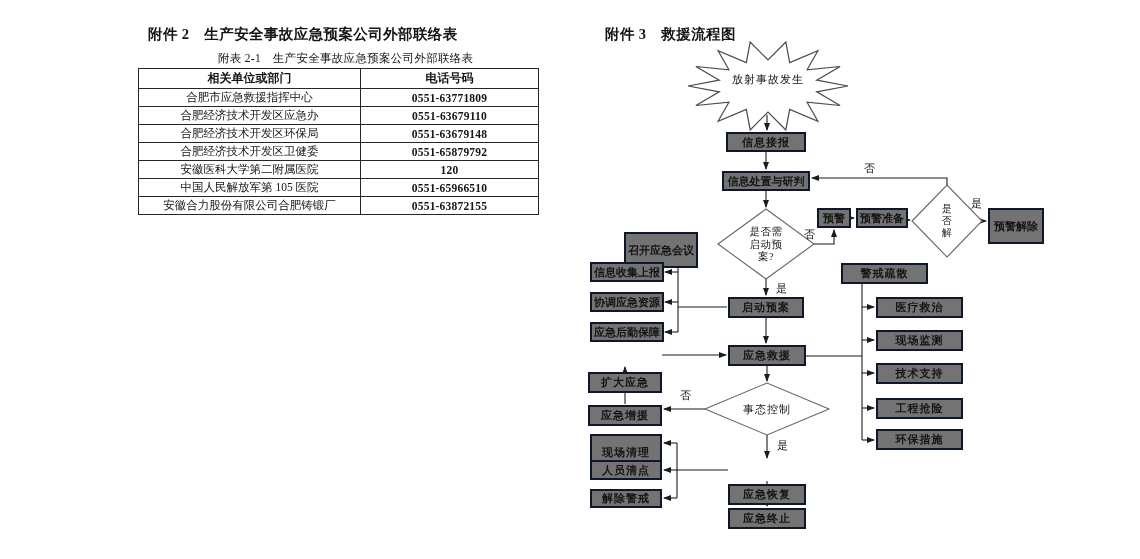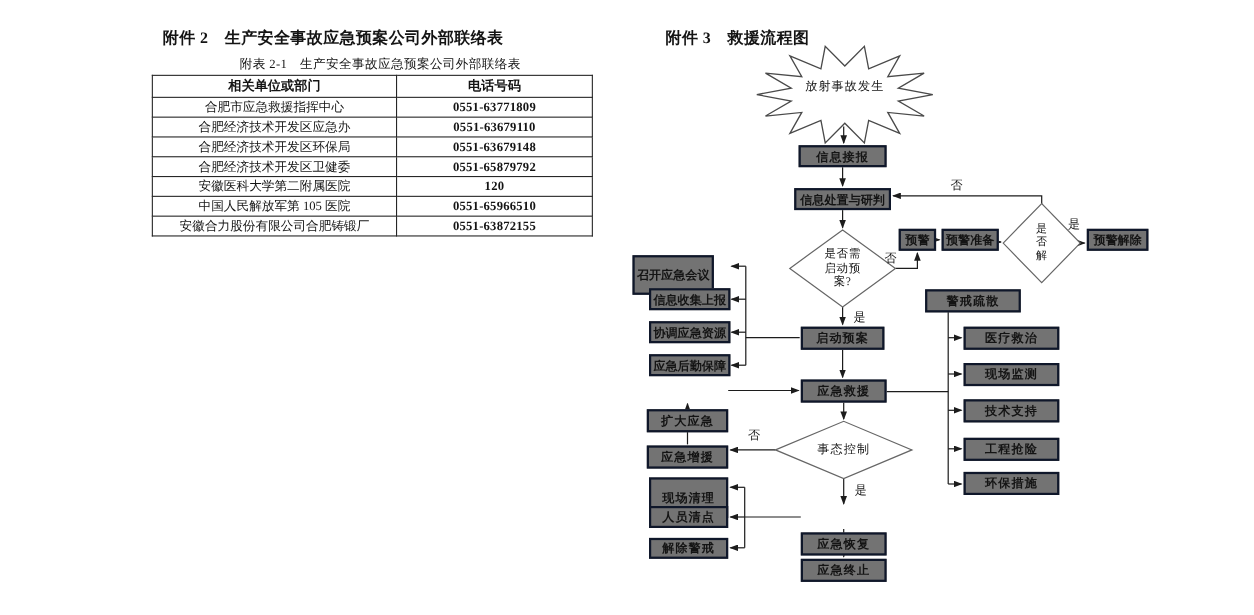--- a/index.html
+++ b/index.html
@@ -130,23 +130,23 @@
 
     <polygon fill="#ffffff" stroke="#4a4a4a" stroke-width="1.2" points="848,86 816.7,91.8 840.1,105.5 807.1,102.2 817.9,121.2 789.7,109.4 785.8,129.9 768,112 750.2,129.9 746.3,109.4 718.1,121.2 728.9,102.2 695.9,105.5 719.3,91.8 688,86 719.3,80.2 695.9,66.5 728.9,69.8 718.1,50.8 746.3,62.6 750.2,42.1 768,60 785.8,42.1 789.7,62.6 817.9,50.8 807.1,69.8 840.1,66.5 816.7,80.2"></polygon>
   </svg>
 
   <div class="burst-label" style="left:730px;top:72px;width:76px;">放射事故发生</div>
 
   <div class="node" style="left:726px;top:132px;width:80px;height:20px;">信息接报</div>
   <div class="node" style="left:722px;top:171px;width:88px;height:20px;letter-spacing:0;">信息处置与研判</div>
   <div class="node" style="left:817px;top:208px;width:34px;height:20px;letter-spacing:0;text-align:center;">预警</div>
   <div class="node" style="left:856px;top:208px;width:52px;height:20px;letter-spacing:0;">预警准备</div>
-  <div class="node" style="left:988px;top:208px;width:56px;height:20px;letter-spacing:0;">预警解除</div>
+  <div class="node" style="left:988px;top:208px;width:56px;height:36px;letter-spacing:0;">预警解除</div>
 
-  <div class="node" style="left:575px;top:232px;width:74px;height:36px;letter-spacing:0;">召开应急会议</div>
+  <div class="node" style="left:624px;top:232px;width:74px;height:36px;letter-spacing:0;">召开应急会议</div>
   <div class="node" style="left:590px;top:262px;width:74px;height:20px;letter-spacing:0;">信息收集上报</div>
   <div class="node" style="left:590px;top:292px;width:74px;height:20px;letter-spacing:0;">协调应急资源</div>
   <div class="node" style="left:590px;top:322px;width:74px;height:20px;letter-spacing:0;">应急后勤保障</div>
 
   <div class="node" style="left:728px;top:297px;width:76px;height:21px;">启动预案</div>
   <div class="node" style="left:588px;top:344px;width:74px;height:21px;margin-top:28px;">扩大应急</div>
   <div class="node" style="left:728px;top:345px;width:78px;height:21px;">应急救援</div>
 
   <div class="node" style="left:841px;top:263px;width:87px;height:21px;">警戒疏散</div>
   <div class="node" style="left:876px;top:297px;width:87px;height:21px;">医疗救治</div>

